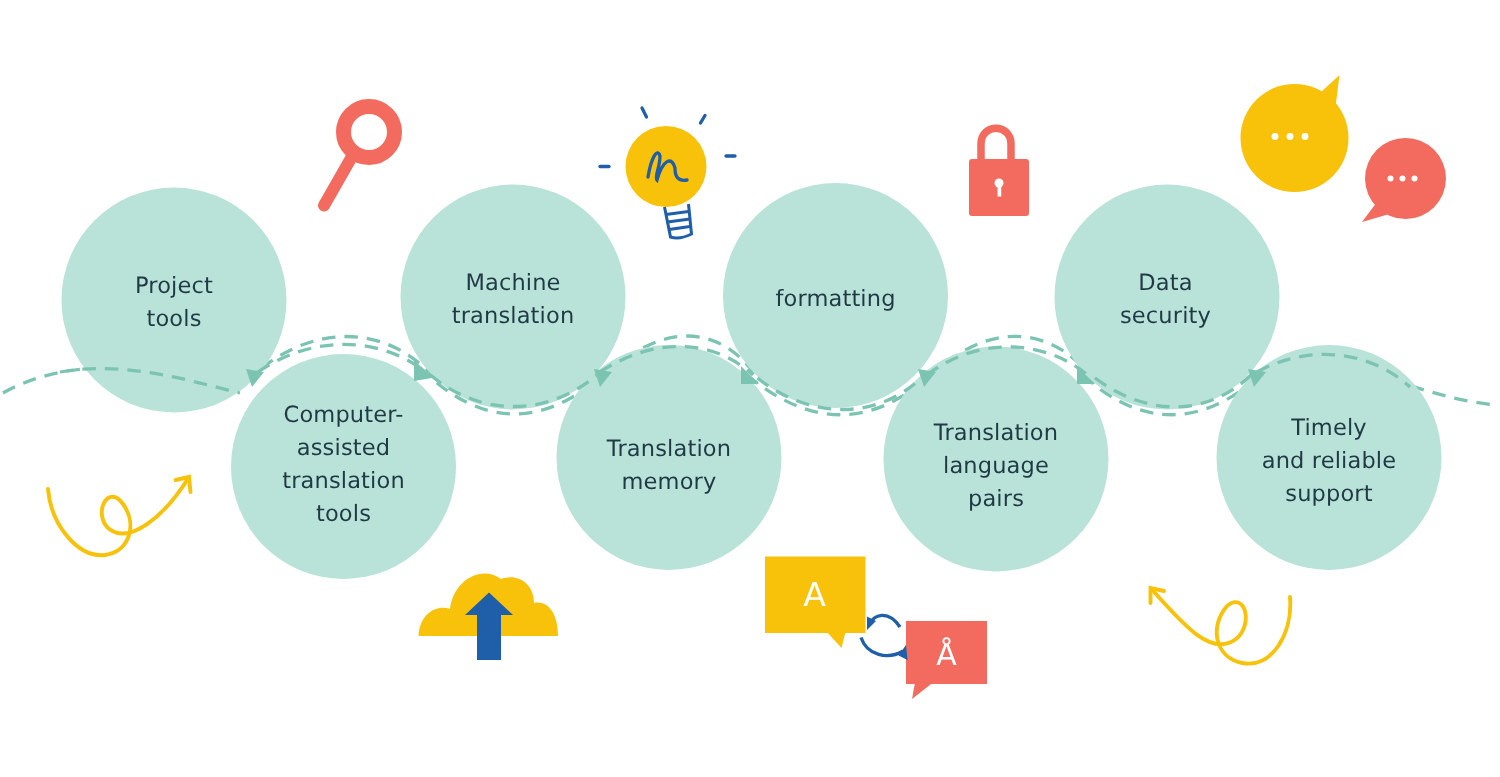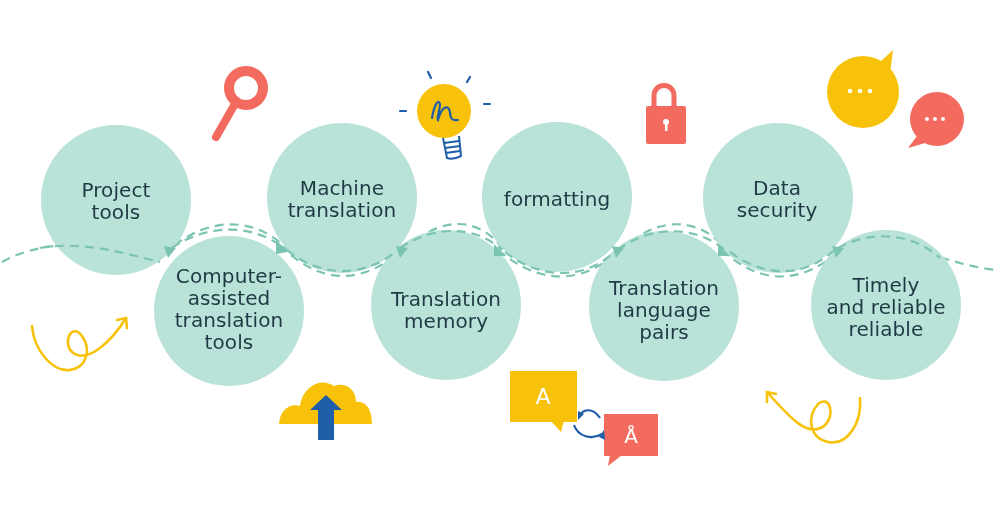--- a/index.html
+++ b/index.html
@@ -1,21 +1,21 @@
 <!DOCTYPE html>
 <html><head>
   <meta charset="utf-8">
   <style>
     html, body { margin: 0; padding: 0; background: #ffffff; }
     body { width: 1000px; height: 518px; position: relative; overflow: hidden;
            font-family: "DejaVu Sans", "Liberation Sans", sans-serif; }
     #stage { position: absolute; left: 0; top: 0; width: 1000px; height: 518px; }
     .node-label {
       position: absolute; width: 140px; text-align: center;
-      color: #1f3a44; font-size: 20px; line-height: 22px;
+      color: #1f3a44; font-size: 15px; line-height: 22px;
       transform: translate(-50%, -50%);
       letter-spacing: 0.1px;
     }
     .node-label span { display: block; }
   </style>
 </head>
 <body>
 
 <div id="stage">
   <svg width="1000" height="518" viewBox="0 0 1000 518" style="position:absolute;left:0;top:0">
@@ -161,15 +161,15 @@
     <span>language</span>
     <span>pairs</span>
   </div>
   <div class="node-label" style="left:777px;top:199px">
     <span>Data</span>
     <span>security</span>
   </div>
   <div class="node-label" style="left:886px;top:307px">
     <span>Timely</span>
     <span>and reliable</span>
-    <span>reliable</span>
+    <span>support</span>
   </div>
 </div>
 
 </body></html>

